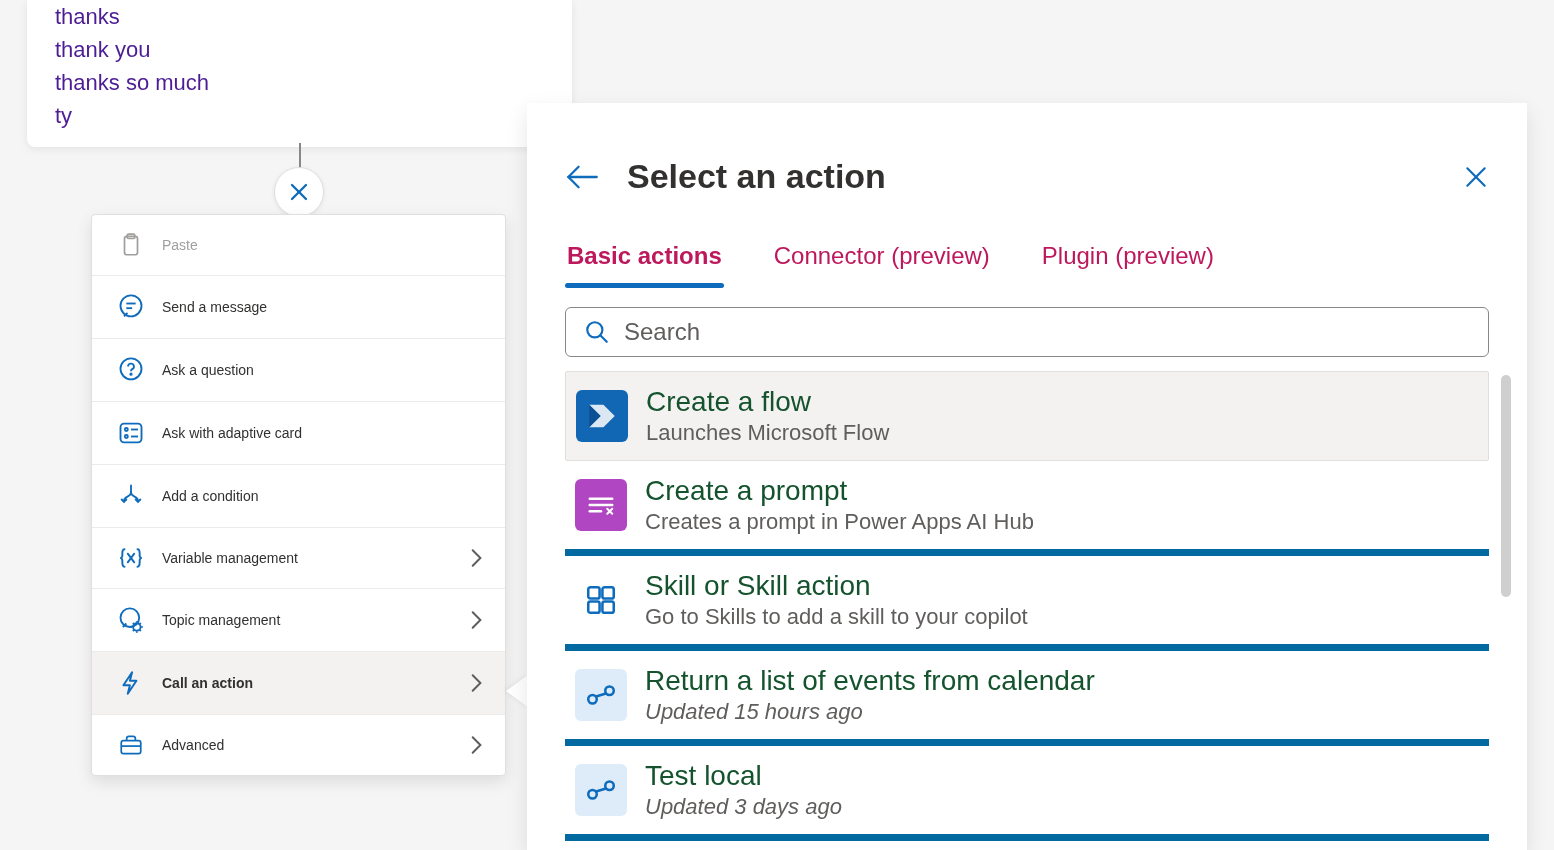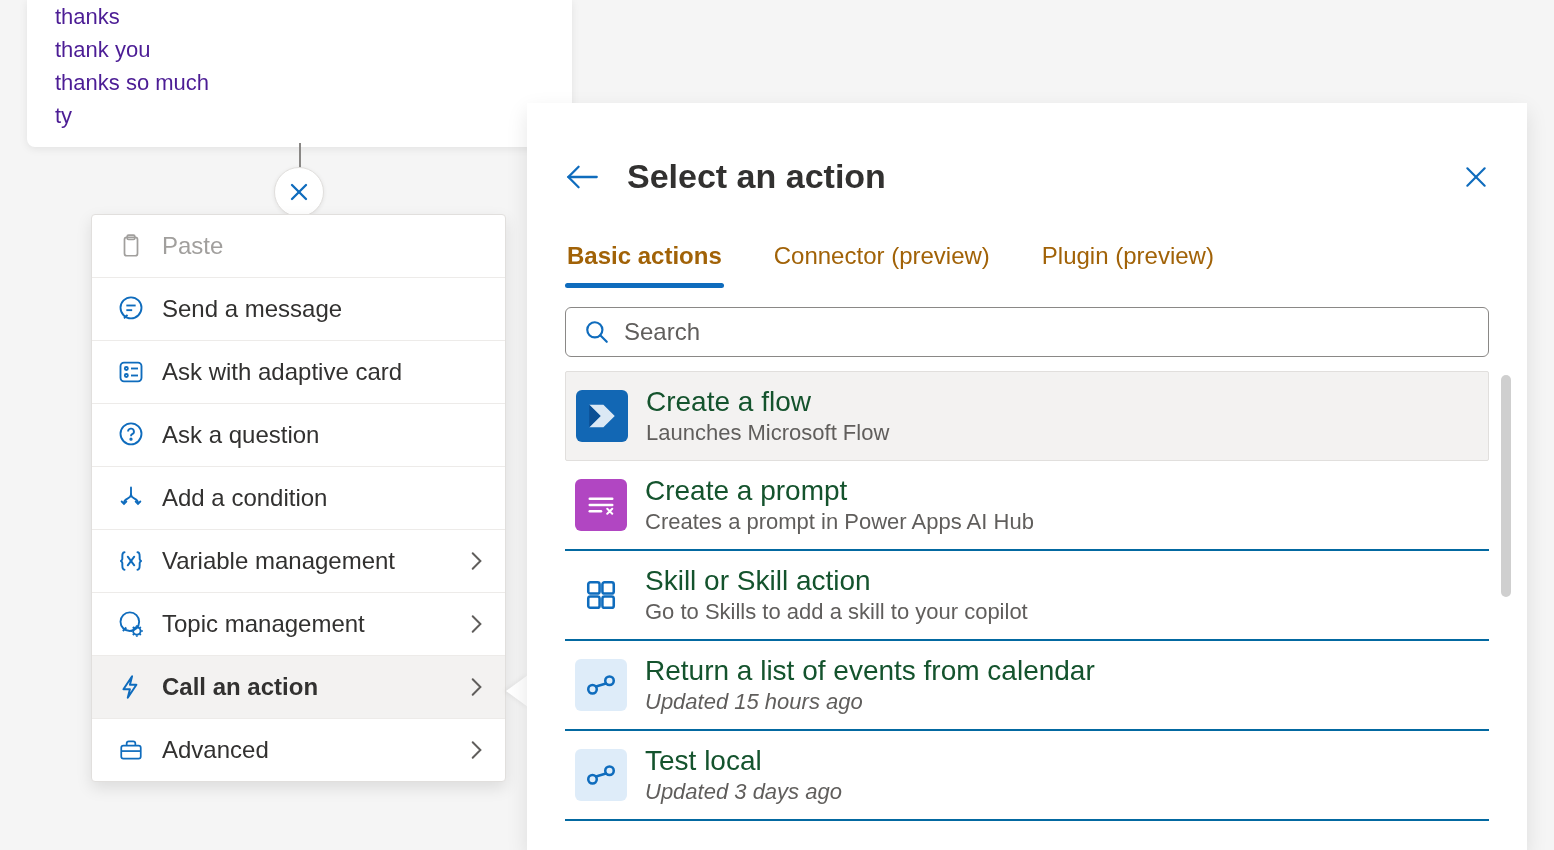--- a/index.html
+++ b/index.html
@@ -52,21 +52,21 @@
       width: 415px;
       background: #fff;
       border: 1px solid #e1dfdd;
       box-shadow: 0 6px 16px rgba(0,0,0,0.1);
       border-radius: 4px;
     }
     .menu-item {
       display: flex;
       align-items: center;
       padding: 17px 22px;
-      font-size: 24px;
+      font-size: 14px;
       color: #323130;
       border-top: 1px solid #edebe9;
       position: relative;
     }
     .menu-item:first-child { border-top: none; }
     .menu-item.disabled { color: #a19f9d; }
     .menu-item.selected { background: #f3f2f1; font-weight: 600; }
     .menu-item .mi-icon {
       width: 34px;
       display: flex;
@@ -103,21 +103,21 @@
     .panel-header {
       display: flex;
       align-items: center;
       margin-bottom: 38px;
       gap: 28px;
       margin-top: 14px;
     }
     .panel-title { font-size: 34px; font-weight: 600; color: #323130; flex: 1; }
     .panel-back, .panel-close { display: flex; color: #0f6cbd; cursor: pointer; }
     .tabs { display: flex; gap: 48px; border-bottom: 1px solid transparent; margin-bottom: 20px; }
-    .tab { font-size: 24px; color: #a16207; padding: 8px 2px 16px 2px; position: relative; }
+    .tab { font-size: 24px; color: #be185d; padding: 8px 2px 16px 2px; position: relative; }
     .tab.active { font-weight: 600; }
     .tab.active::after {
       content: "";
       position: absolute;
       left: 0; right: 0; bottom: -2px;
       height: 5px;
       background: #0f6cbd;
       border-radius: 3px;
     }
     .search-wrap {
@@ -147,21 +147,21 @@
       width: 10px;
       height: 222px;
       background: #cfcfcf;
       border-radius: 5px;
     }
     .action-row {
       display: flex;
       align-items: center;
       gap: 18px;
       padding: 14px 10px;
-      border-bottom: 2px solid #0369a1;
+      border-bottom: 7px solid #0369a1;
     }
     .action-row.highlight { background: #f3f2f1; border: 1px solid #e1dfdd; border-radius: 2px; }
     .action-icon {
       width: 52px;
       height: 52px;
       border-radius: 6px;
       display: flex;
       align-items: center;
       justify-content: center;
       flex-shrink: 0;
@@ -215,39 +215,39 @@
             <line x1="8" y1="9" x2="16" y2="9"></line>
             <line x1="8" y1="13" x2="13" y2="13"></line>
           </svg>
       </span>
       <span>Send a message</span>
     </div>
 
     <div class="menu-item">
       <span class="mi-icon">
         <svg width="28" height="28" viewBox="0 0 24 24" fill="none" stroke="#0f6cbd" stroke-width="1.6">
+            <circle cx="12" cy="11" r="9"></circle>
+            <path d="M9.5 9 a2.5 2.5 0 1 1 3.5 2.3 c-.8.4-1 .9-1 1.7"></path>
+            <circle cx="12" cy="15.6" r="0.6" fill="#0f6cbd"></circle>
+          </svg>
+      </span>
+      <span>Ask a question</span>
+    </div>
+
+    <div class="menu-item">
+      <span class="mi-icon">
+        <svg width="28" height="28" viewBox="0 0 24 24" fill="none" stroke="#0f6cbd" stroke-width="1.6">
             <rect x="3" y="4" width="18" height="16" rx="3"></rect>
             <circle cx="8" cy="9" r="1.3"></circle>
             <line x1="12" y1="9" x2="18" y2="9"></line>
             <circle cx="8" cy="15" r="1.3"></circle>
             <line x1="12" y1="15" x2="18" y2="15"></line>
           </svg>
       </span>
       <span>Ask with adaptive card</span>
-    </div>
-
-    <div class="menu-item">
-      <span class="mi-icon">
-        <svg width="28" height="28" viewBox="0 0 24 24" fill="none" stroke="#0f6cbd" stroke-width="1.6">
-            <circle cx="12" cy="11" r="9"></circle>
-            <path d="M9.5 9 a2.5 2.5 0 1 1 3.5 2.3 c-.8.4-1 .9-1 1.7"></path>
-            <circle cx="12" cy="15.6" r="0.6" fill="#0f6cbd"></circle>
-          </svg>
-      </span>
-      <span>Ask a question</span>
     </div>
 
     <div class="menu-item">
       <span class="mi-icon">
         <svg width="28" height="28" viewBox="0 0 24 24" fill="none" stroke="#0f6cbd" stroke-width="1.6" stroke-linecap="round">
             <path d="M12 3 v6"></path>
             <path d="M12 9 C12 13 6 12 6 16"></path>
             <path d="M12 9 C12 13 18 12 18 16"></path>
             <path d="M4 15 l2 2 l2-2"></path>
             <path d="M16 15 l2 2 l2-2"></path>

